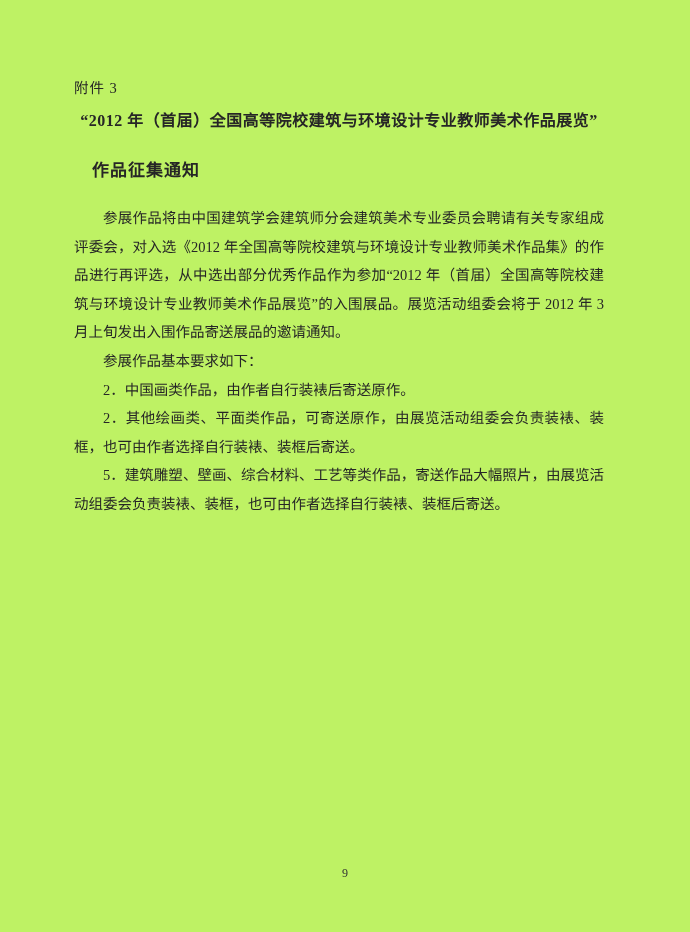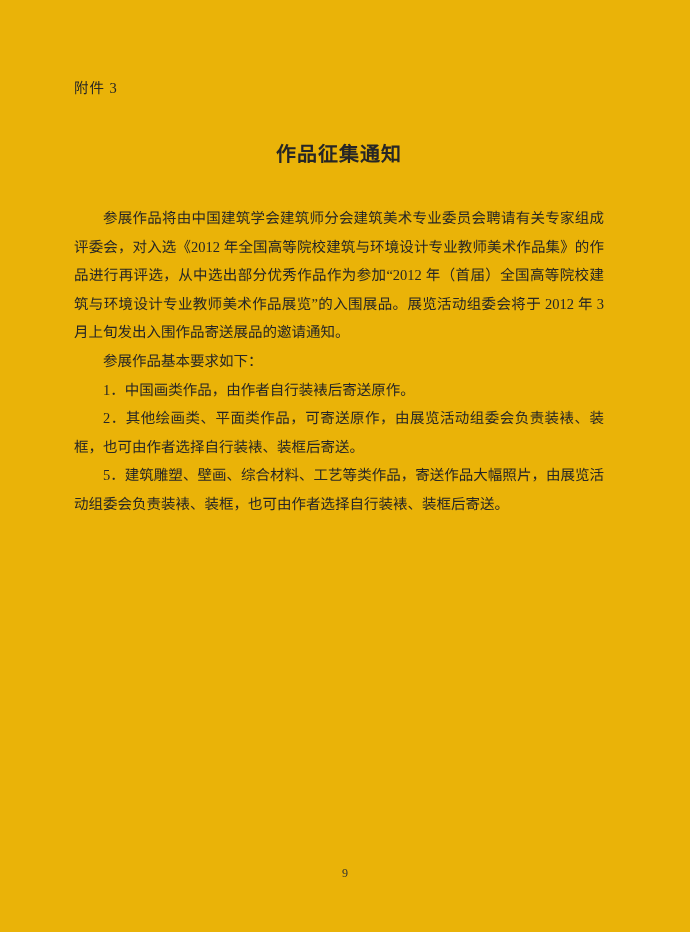--- a/index.html
+++ b/index.html
@@ -4,21 +4,21 @@
 <style>
   html, body {
     margin: 0;
     padding: 0;
     background: #ffffff;
   }
   .page {
     position: relative;
     width: 690px;
     height: 932px;
-    background: #eab308;
+    background: #bef264;
     font-family: "Liberation Serif", "DejaVu Serif", serif;
     color: #262626;
     overflow: hidden;
   }
   .attachment-label {
     position: absolute;
     left: 74px;
     top: 76px;
     font-size: 14.5px;
     letter-spacing: 1px;
@@ -33,23 +33,23 @@
     text-align: center;
     font-size: 16px;
     font-weight: bold;
     letter-spacing: 0.5px;
   }
   .doc-subtitle {
     position: absolute;
     left: 74px;
     width: 530px;
     top: 138px;
-    margin: 0;
-    text-align: center;
-    font-size: 20px;
+    margin: 18px;
+    text-align: left;
+    font-size: 17px;
     font-weight: bold;
     letter-spacing: 1px;
   }
   .body-text {
     position: absolute;
     left: 74px;
     top: 190px;
     width: 530px;
     font-size: 14.5px;
     line-height: 28.6px;
@@ -72,26 +72,27 @@
     color: #333333;
   }
 </style>
 </head>
 <body>
 
 <div class="page">
 
   <div class="attachment-label">附件 3</div>
 
+  <h1 class="doc-title">“2012 年（首届）全国高等院校建筑与环境设计专业教师美术作品展览”</h1>
 
   <h2 class="doc-subtitle">作品征集通知</h2>
 
   <div class="body-text">
     <p>参展作品将由中国建筑学会建筑师分会建筑美术专业委员会聘请有关专家组成评委会，对入选《2012 年全国高等院校建筑与环境设计专业教师美术作品集》的作品进行再评选，从中选出部分优秀作品作为参加“2012 年（首届）全国高等院校建筑与环境设计专业教师美术作品展览”的入围展品。展览活动组委会将于 2012 年 3 月上旬发出入围作品寄送展品的邀请通知。</p>
     <p>参展作品基本要求如下：</p>
-    <p>1．中国画类作品，由作者自行装裱后寄送原作。</p>
+    <p>2．中国画类作品，由作者自行装裱后寄送原作。</p>
     <p>2．其他绘画类、平面类作品，可寄送原作，由展览活动组委会负责装裱、装框，也可由作者选择自行装裱、装框后寄送。</p>
     <p>5．建筑雕塑、壁画、综合材料、工艺等类作品，寄送作品大幅照片，由展览活动组委会负责装裱、装框，也可由作者选择自行装裱、装框后寄送。</p>
   </div>
 
   <div class="page-number">9</div>
 
 </div>
 
 </body></html>

